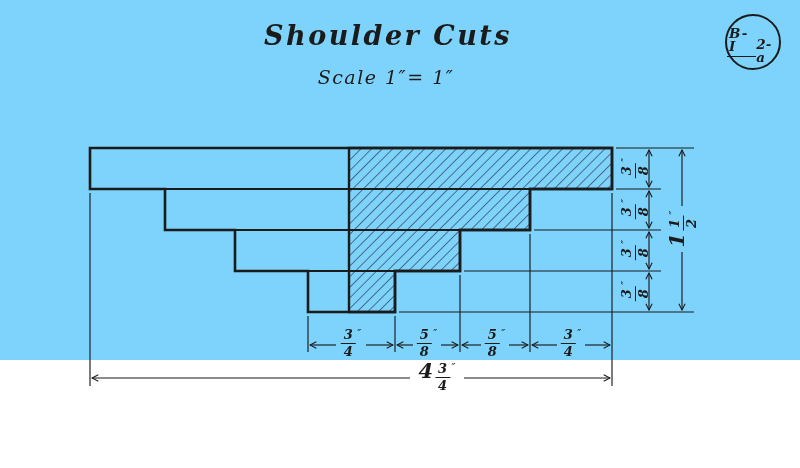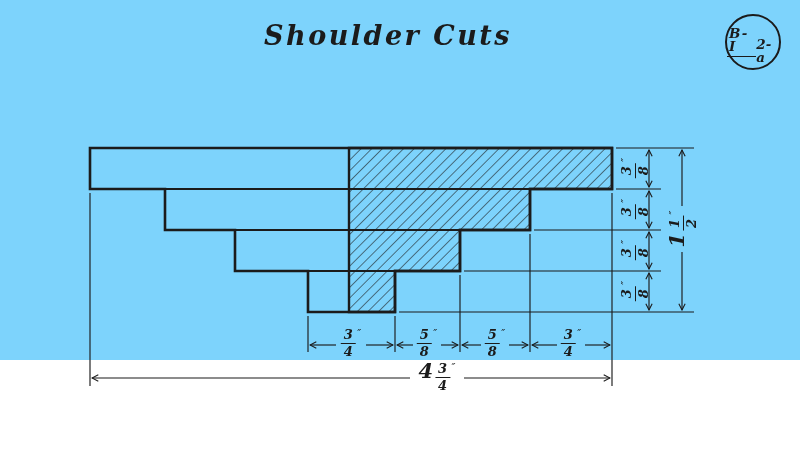--- a/index.html
+++ b/index.html
@@ -30,20 +30,21 @@
   .fd { padding-top:1.5px; }
   .unit { font-size:10.5px; line-height:1; margin-left:1.5px; }
   .whole { font-size:21px; line-height:0.85; font-weight:600; margin-right:2px; }
 </style>
 </head>
 <body>
 
 <div class="sheet">
 
   <div class="title">Shoulder Cuts</div>
+  <div class="scale">Scale 1″= 1″</div>
 
   <div class="badge">
     <span class="t">B-I</span>
     <span class="b">2-a</span>
   </div>
 
   <svg class="draw" width="800" height="468" viewBox="0 0 800 468">
     <defs>
       <pattern id="hatch" width="7.5" height="7.5" patternUnits="userSpaceOnUse" patternTransform="rotate(-45)">
         <line x1="0" y1="0" x2="7.5" y2="0" stroke="#1b1b1b" stroke-width="1.1"></line>

